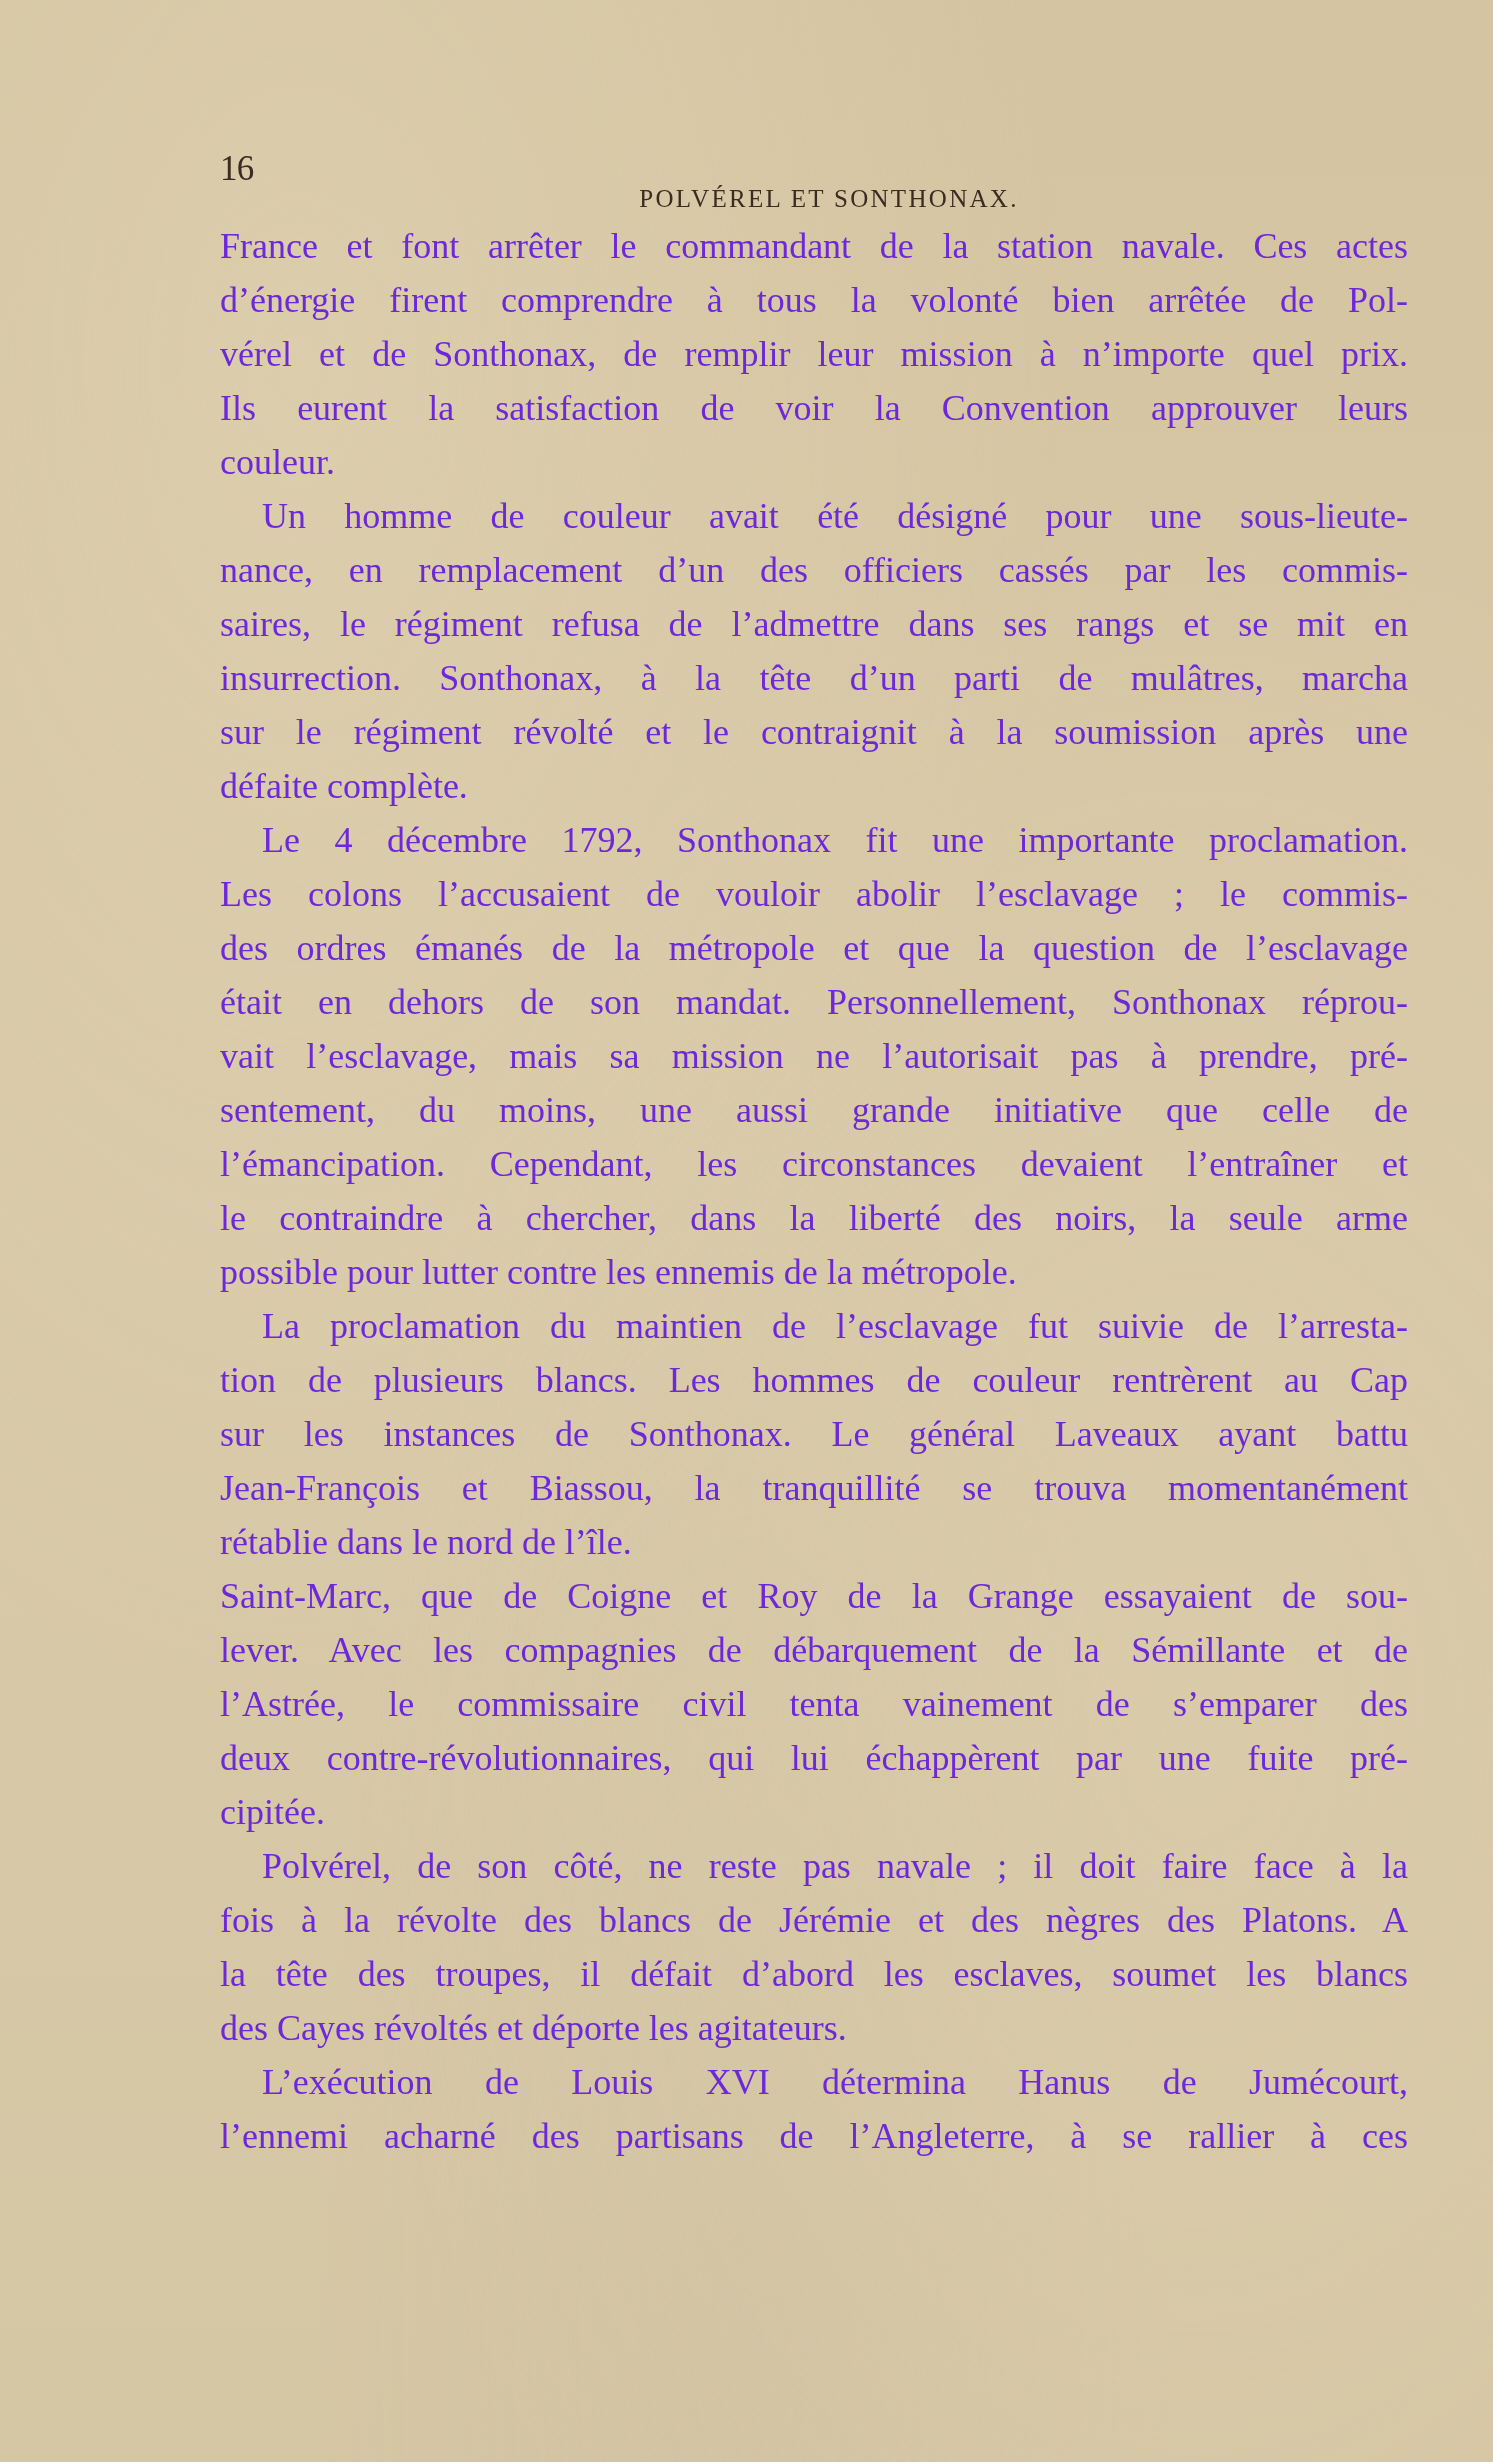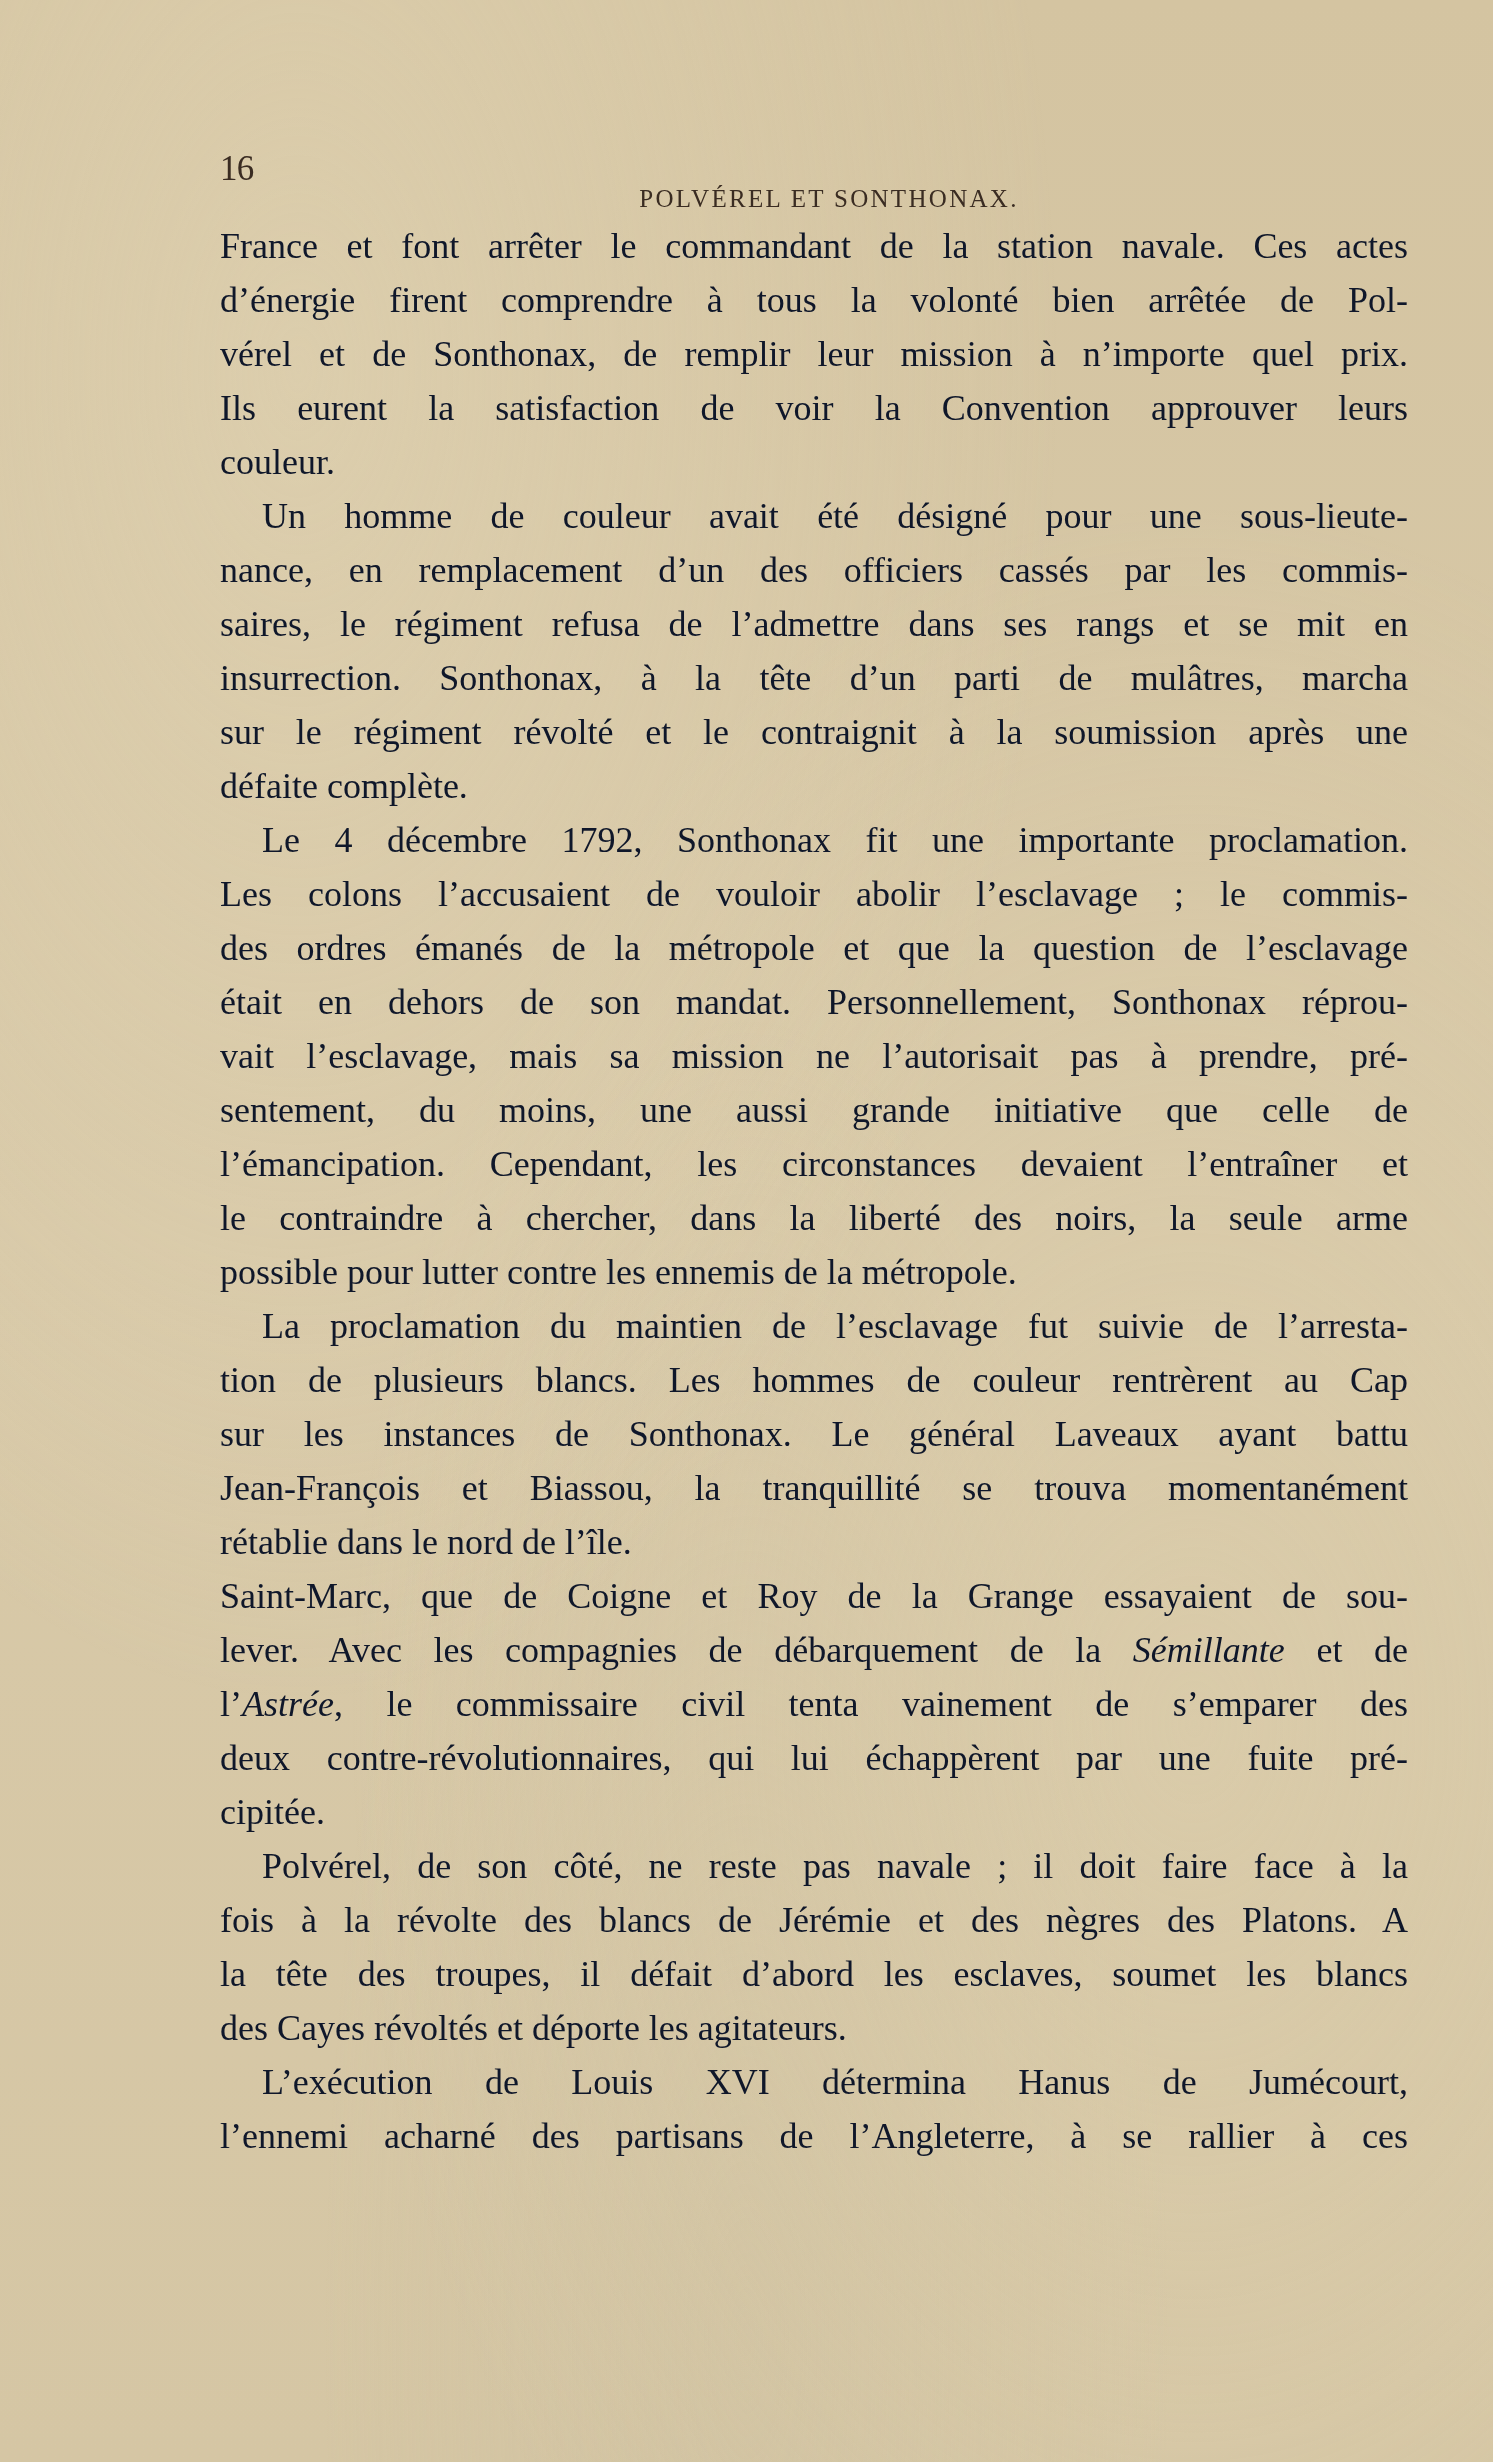--- a/index.html
+++ b/index.html
@@ -63,31 +63,30 @@
       width: 1188px;
     }
     .line {
       height: 54px;
       line-height: 54px;
       font-size: 36px;
       white-space: nowrap;
       text-align: justify;
       text-align-last: justify;
       transform-origin: left center;
-      color: #0f172a;
+      color: #6d28d9;
       overflow: visible;
     }
     .line.indent {
       padding-left: 42px;
     }
     .line.last {
       text-align-last: left;
     }
     em, .italic {
-      font-style: italic;
     }
   </style>
 </head>
 <body>
 
 <div class="page">
   <div class="running-head">
     <span class="page-number">16</span>
     <span class="running-title">POLVÉREL ET SONTHONAX.</span>
   </div>

